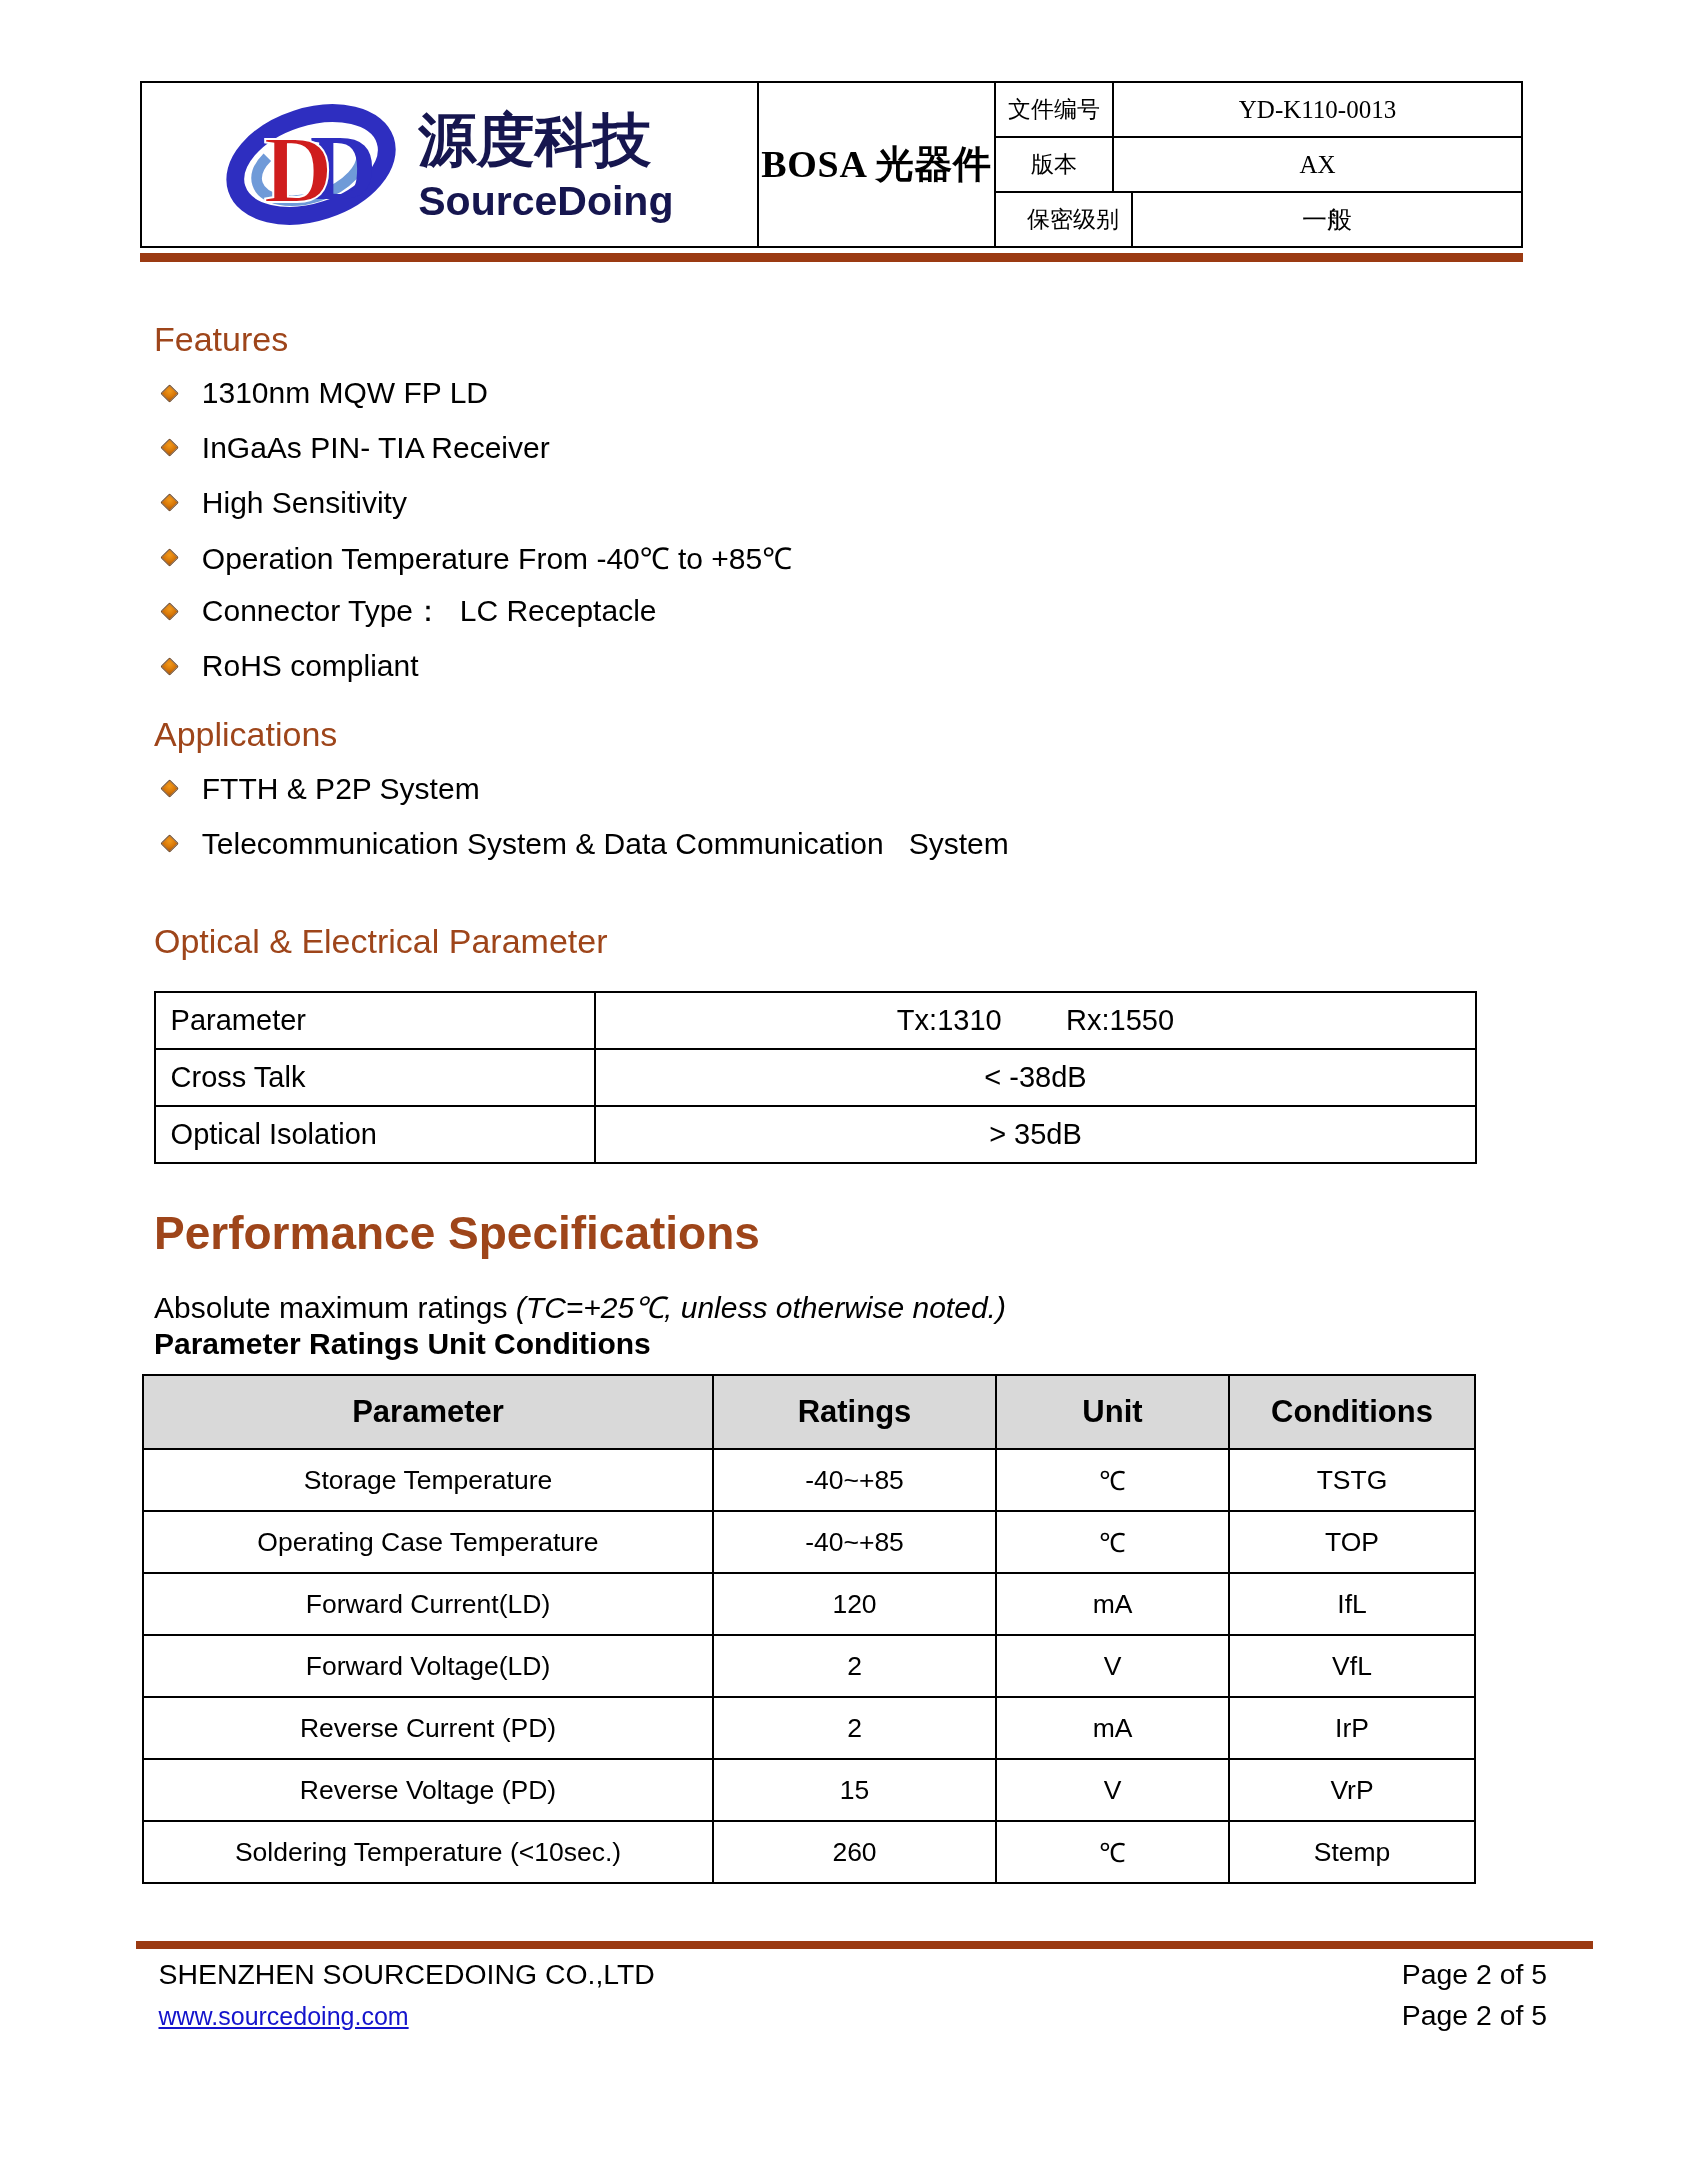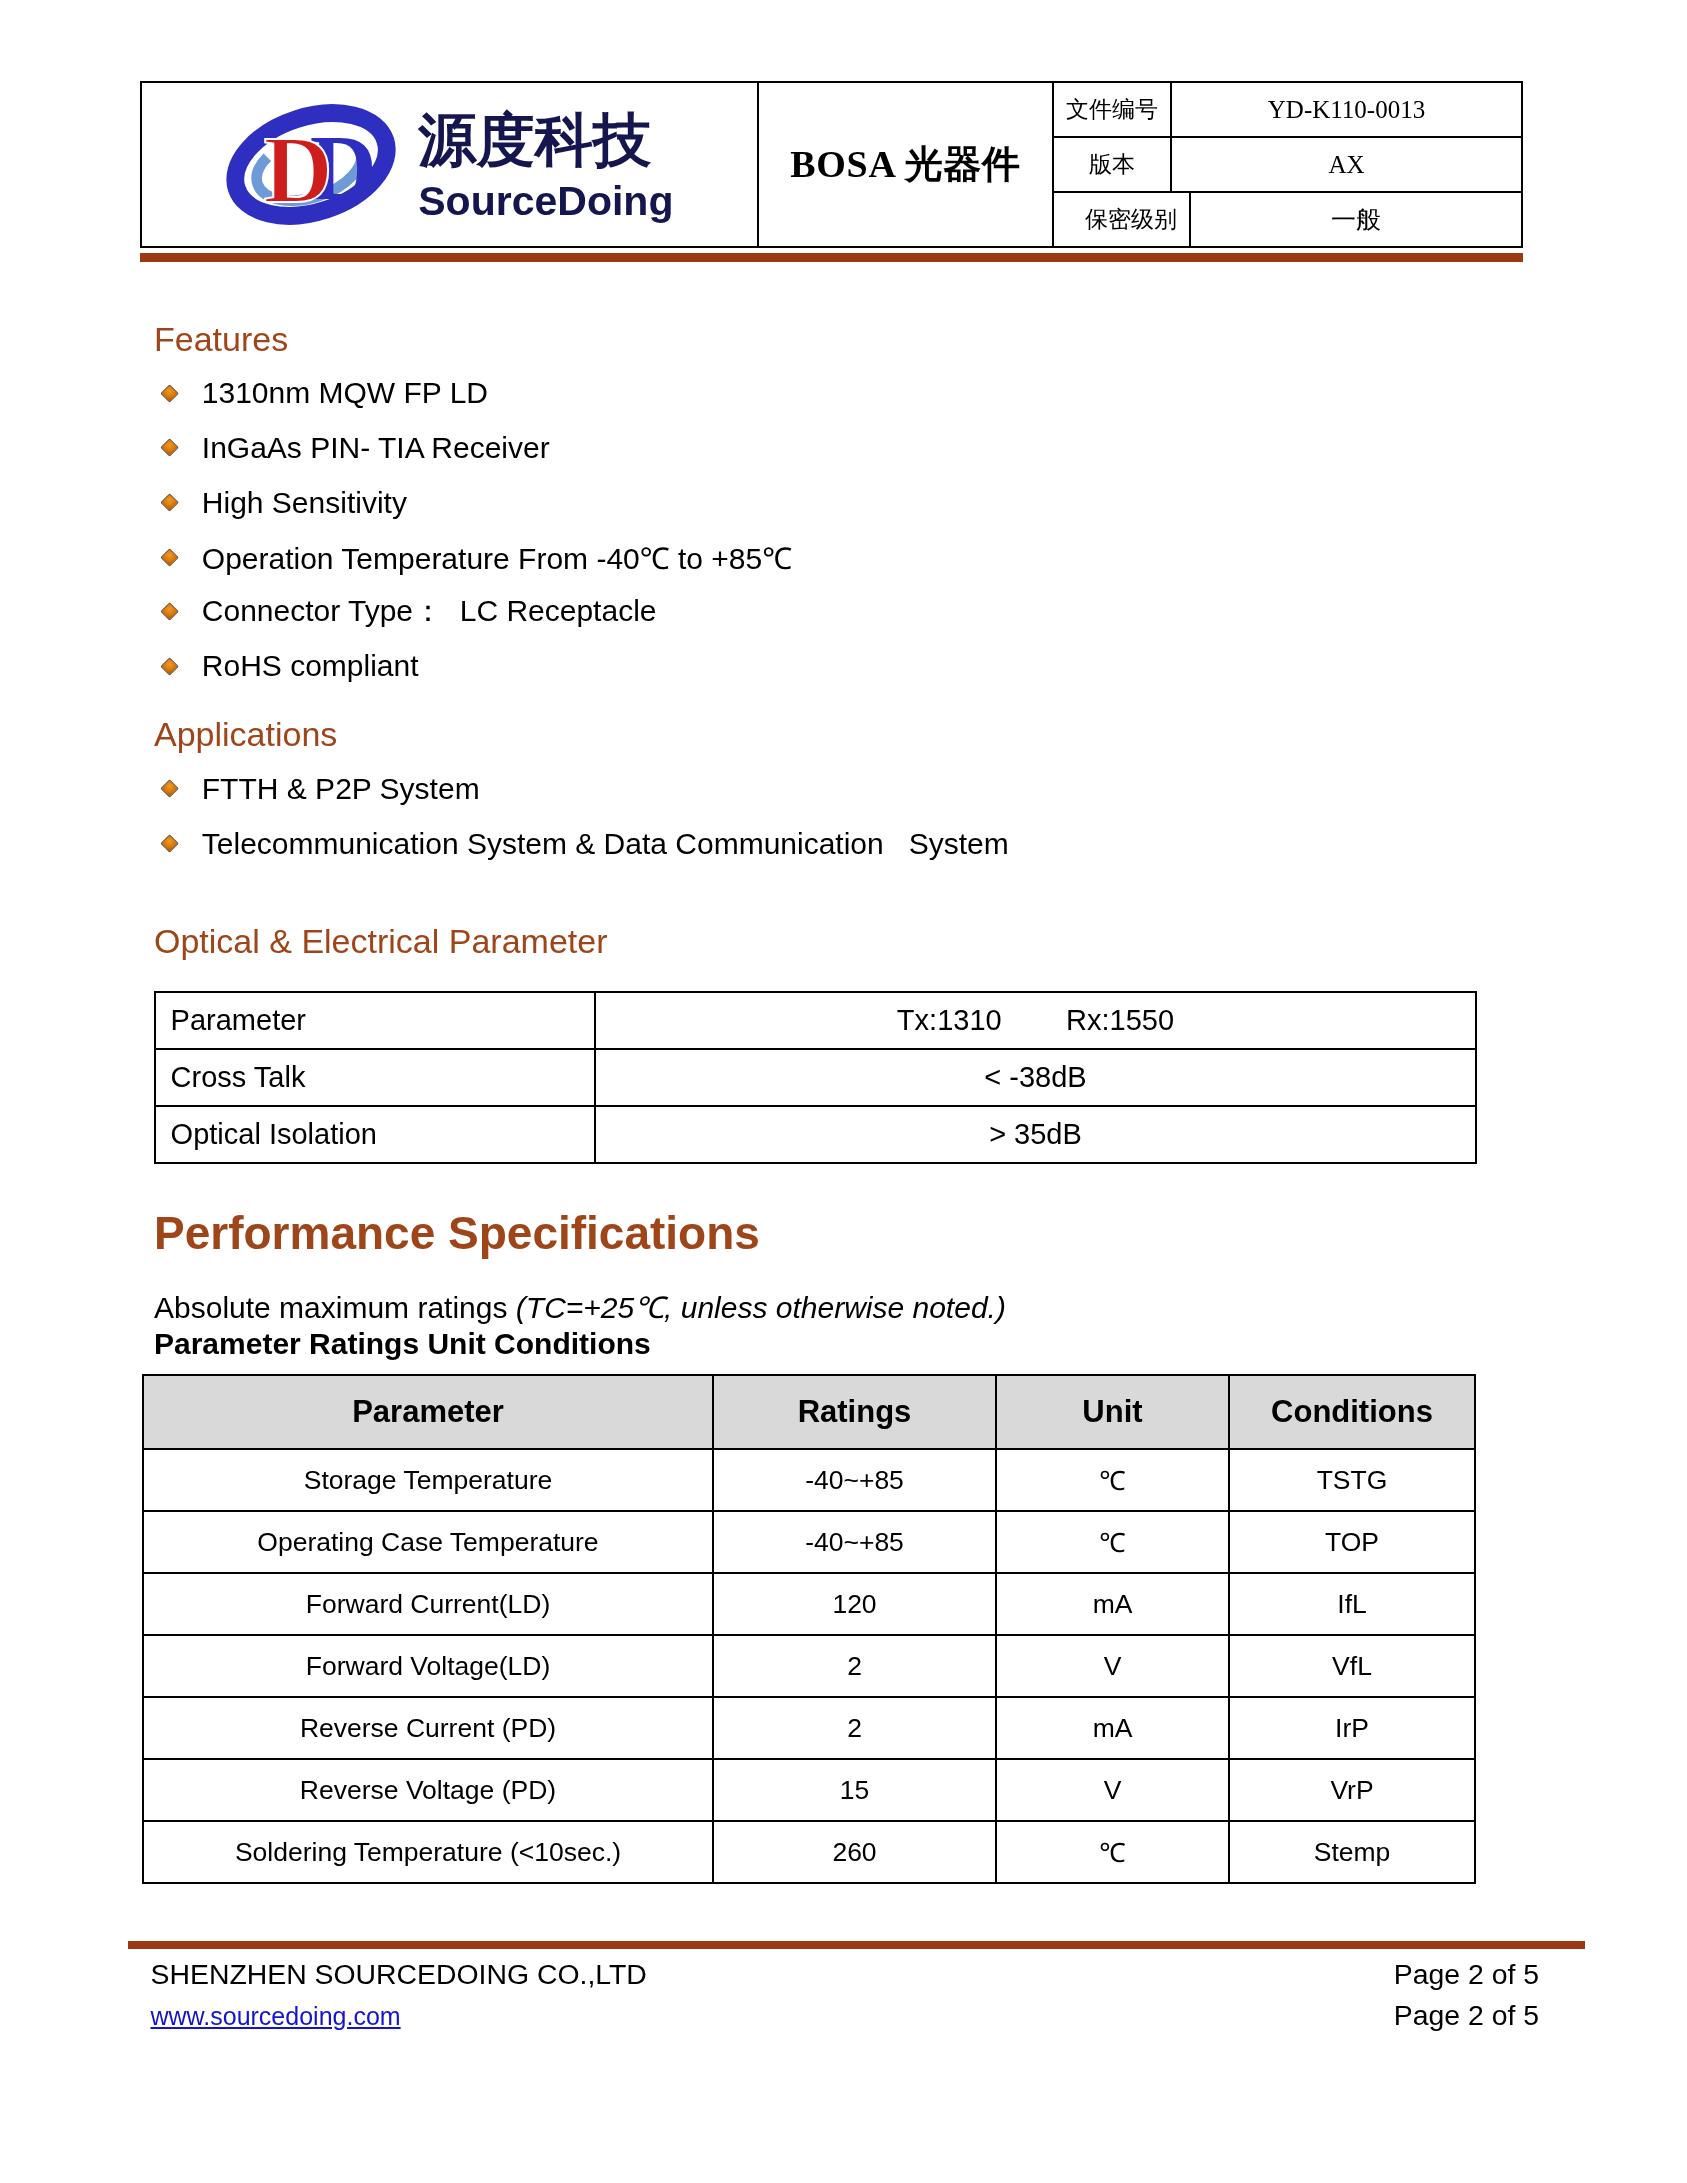--- a/index.html
+++ b/index.html
@@ -19,21 +19,21 @@
     margin:81px 0 0 140px;
     width:1383px; height:167px;
     border:2px solid #000;
     display:flex;
   }
   .logo-cell {
     width:617px; border-right:2px solid #000;
     display:flex; align-items:center; justify-content:center;
   }
   .title-cell {
-    width:295px; border-right:2px solid #000;
+    width:237px; border-right:2px solid #000;
     display:flex; align-items:center; justify-content:center;
     font-family:"Liberation Serif", serif;
     font-size:38px; font-weight:bold; letter-spacing:0.7px;
   }
   .meta { flex:1; display:flex; flex-direction:column; }
   .meta-row { flex:1; display:flex; border-bottom:2.6px solid #000; }
   .meta-row:last-child { border-bottom:none;padding-left:19px; }
   .meta-label {
     width:118px; border-right:2px solid #000;
     display:flex; align-items:center; justify-content:center;
@@ -94,21 +94,21 @@
   }
   .ratings-table th, .ratings-table td {
     border:2px solid #000; text-align:center; vertical-align:middle;
   }
   .ratings-table th {
     height:74px; background:#D9D9D9; font-size:31px; font-weight:bold;
   }
   .ratings-table td { height:62px; font-size:26.5px;text-align:center; }
 
   
-  .footer { position:absolute; left:128px; top:1941px; width:1457px; }
+  .footer { position:absolute; left:136px; top:1941px; width:1457px; }
   .footer-rule { width:100%; height:8px; background:#9B3A12; }
   .f-row { display:flex; justify-content:space-between; align-items:baseline; padding:0 46px 0 22.5px; }
   .f-row1 { margin-top:9.3px; }
   .f-row2 { margin-top:6.6px; justify-content:flex-start; }
   .f-row3 { margin-top:8px; }
   .f-company, .f-page, .f-email-label { font-size:28.4px; }
   .link { color:#1414CC; text-decoration:underline; font-size:25px; cursor:pointer; }
   .f-link1 { margin-left:10.6px; }
   .f-link2 { margin-left:64px; }
 

